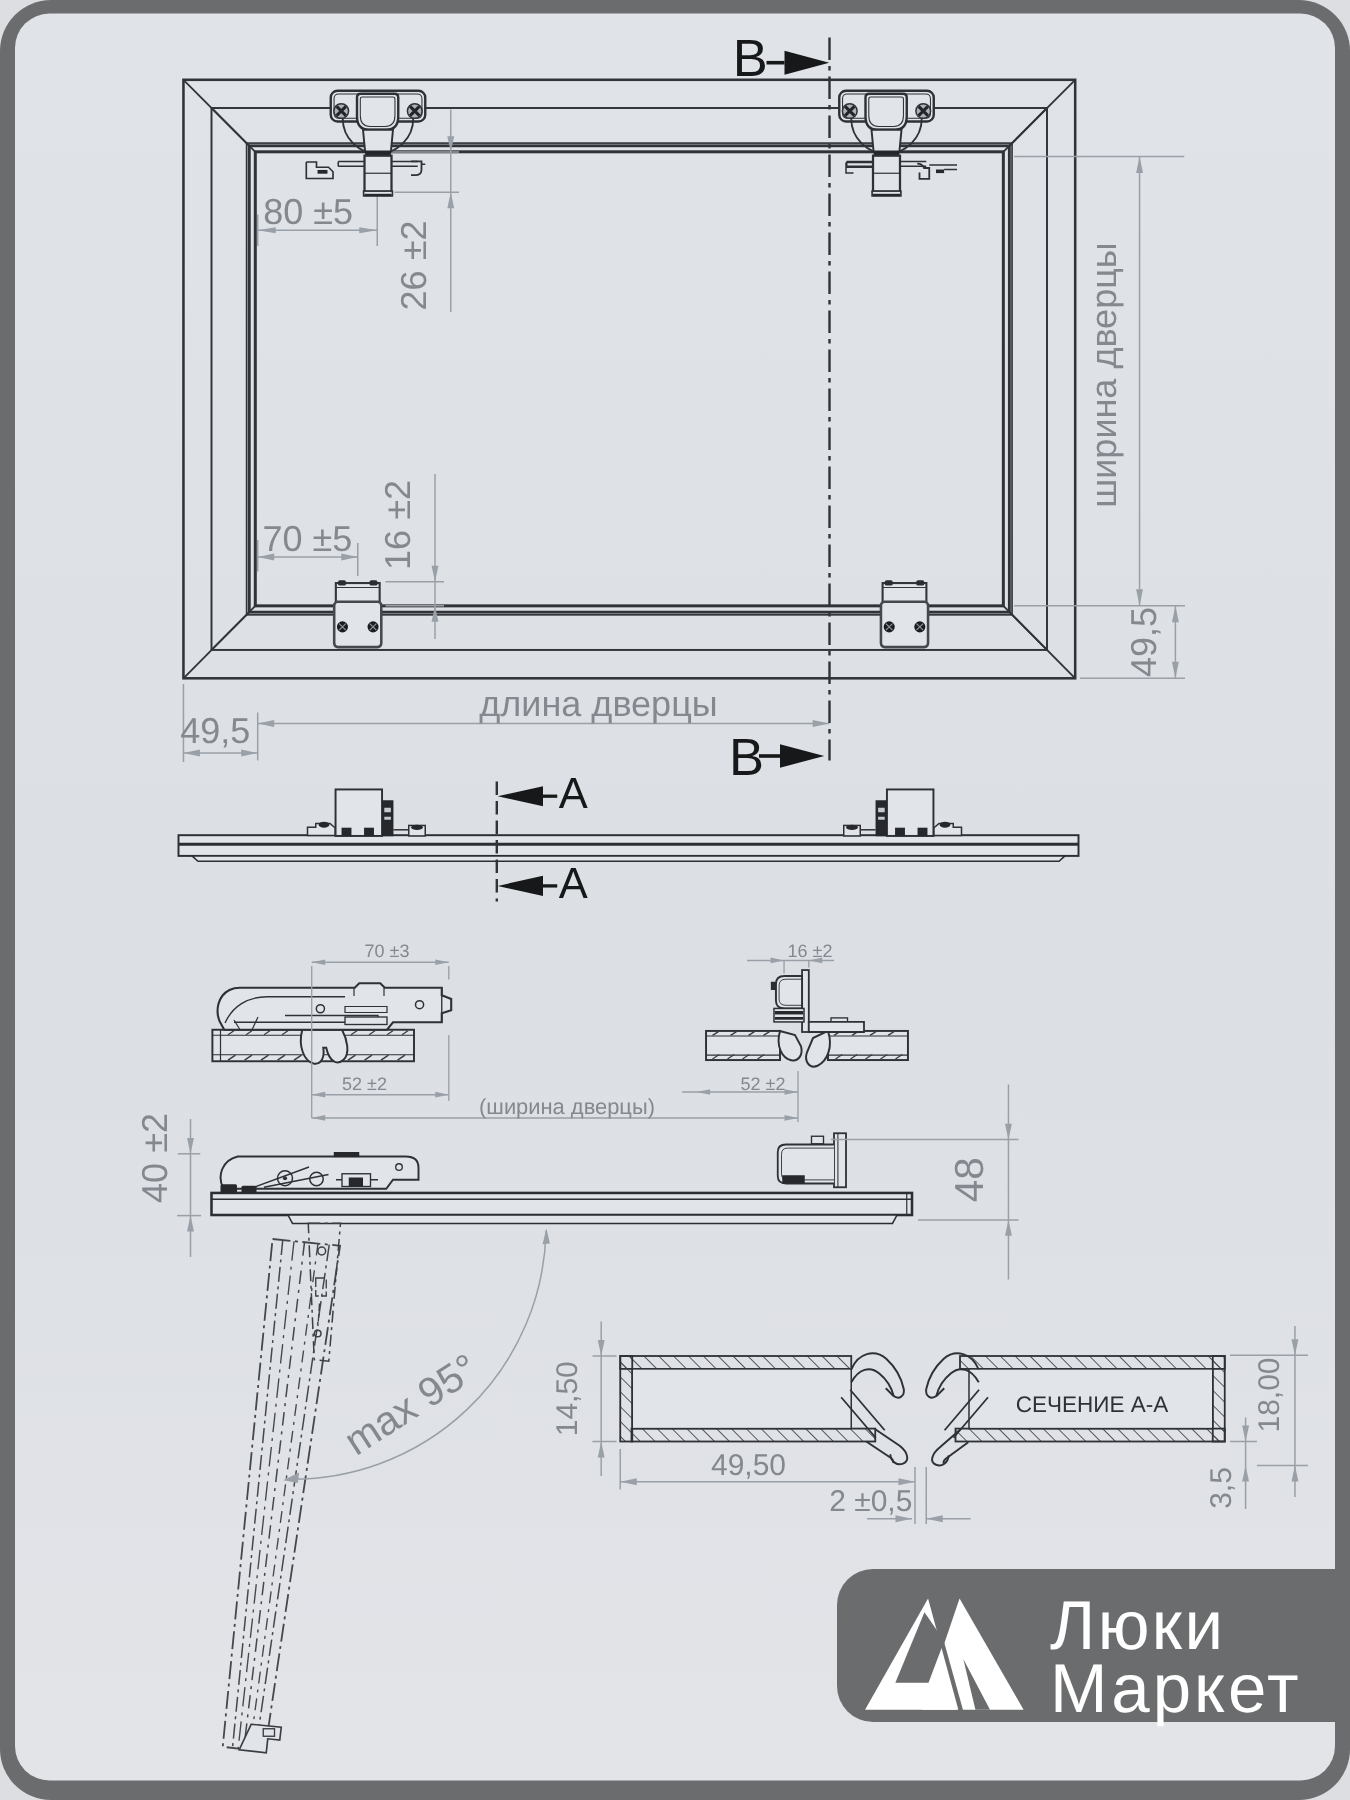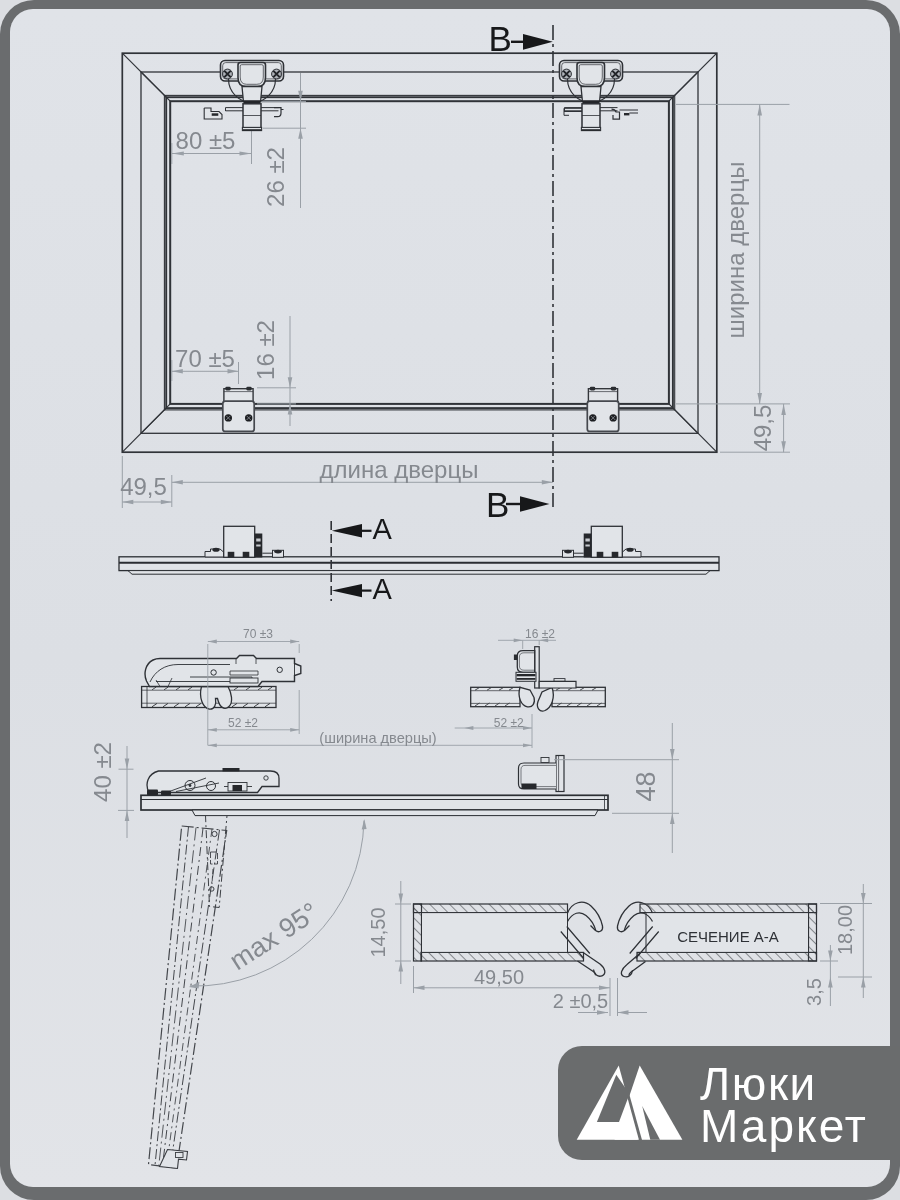--- a/index.html
+++ b/index.html
@@ -1,20 +1,20 @@
 <!DOCTYPE html>
 <html><head>
 <meta charset="utf-8">
 <style>
 html,body{margin:0;padding:0;width:900px;height:1200px;overflow:hidden;}
 *{-webkit-font-smoothing:antialiased;}
 body{background:#dcdee2;font-family:"Liberation Sans",sans-serif;position:relative;}
 .frame-outer{position:absolute;left:0;top:0;width:900px;height:1200px;background:#6a6c6e;border-radius:34px;}
 .frame-inner{position:absolute;left:10px;top:9px;width:880px;height:1178px;border-radius:23px;background:linear-gradient(180deg,#e0e3e8 0%,#dcdfe4 55%,#e2e4e8 100%);}
-.logo-box{position:absolute;left:558px;top:1046px;width:342px;height:114px;background:#6a6c6d;border-radius:24px 0 0 24px;}
+.logo-box{position:absolute;left:558px;top:1046px;width:342px;height:102px;background:#6a6c6d;border-radius:24px 0 0 24px;}
 svg.draw{position:absolute;left:0;top:0;}
 </style>
 </head>
 <body>
 
 <div class="frame-outer"></div>
 
 <div class="frame-inner"></div>
 
 <svg class="draw" width="900" height="1200" viewBox="0 0 900 1200">

